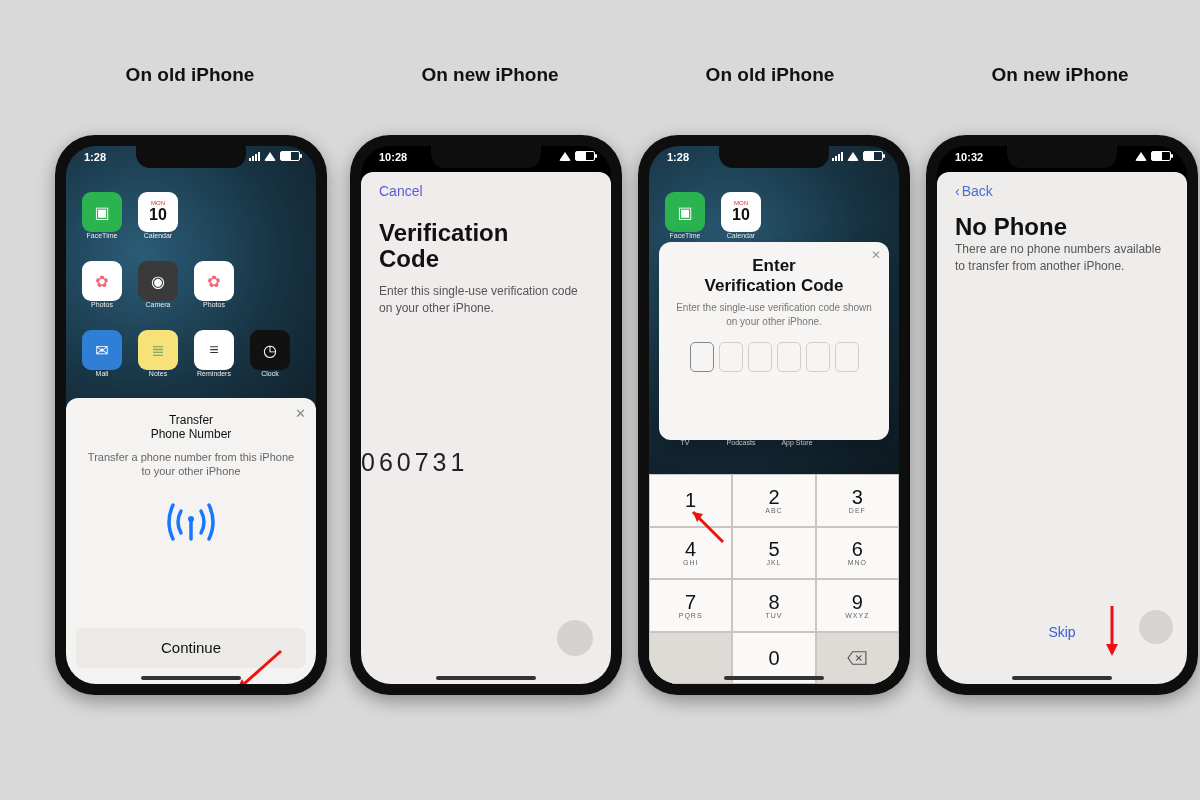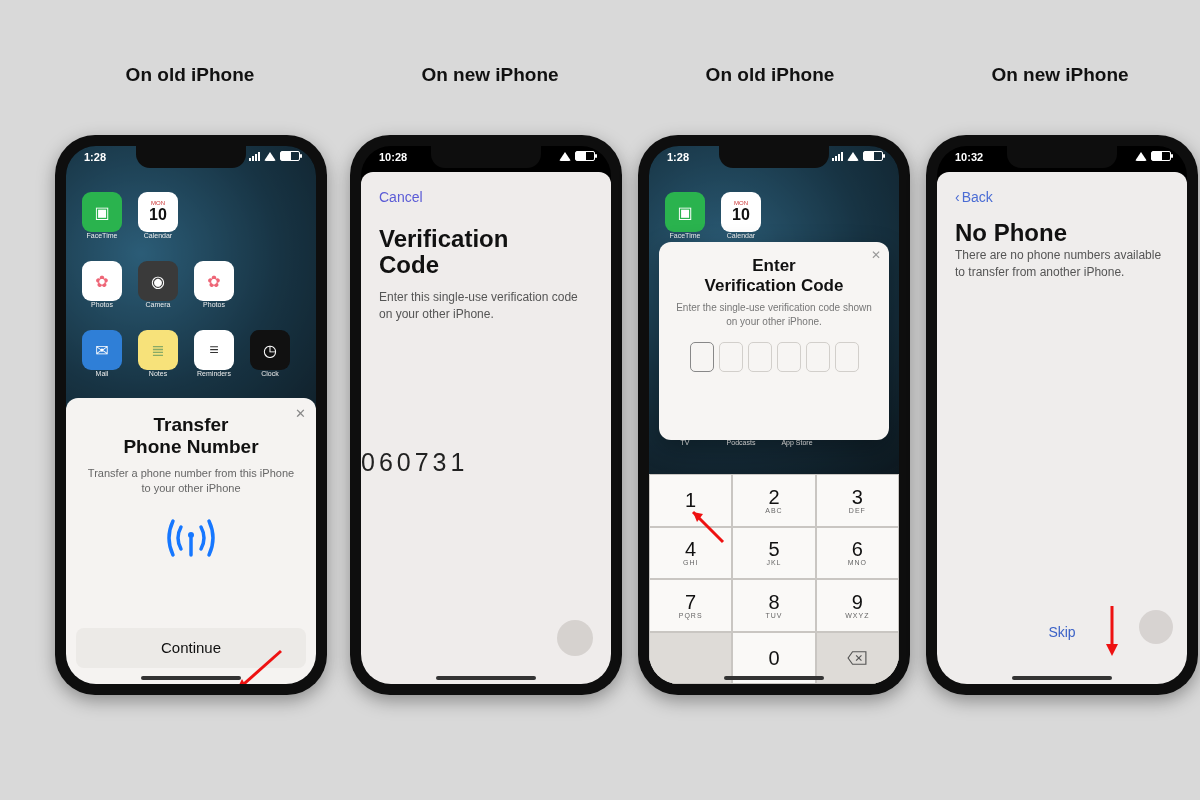--- a/index.html
+++ b/index.html
@@ -28,30 +28,30 @@
   .homebar { position:absolute; bottom:4px; left:50%; transform:translateX(-50%); width:100px; height:4px; background:#333; border-radius:3px; z-index:60; }
 
   
   .p1 { left: 55px; }
   .home-bg { position:absolute; inset:0; background: radial-gradient(circle at 30% 20%, #4fa8d8 0%, #2a5d7a 30%, #182d3a 60%, #0a141b 100%); filter: brightness(.55); }
   .home-apps { position:absolute; top:46px; left:14px; right:14px; display:flex; flex-wrap:wrap; gap:9px 12px; }
   .app { width:44px; height:60px; display:flex; flex-direction:column; align-items:center; font-size:7px; color:#eee; }
   .app .ico { width:40px; height:40px; border-radius:9px; display:flex; align-items:center; justify-content:center; font-size:16px; color:#fff; }
   .sheet1 { position:absolute; left:0; right:0; bottom:0; top:252px; background:#f5f3f1; border-radius:12px 12px 0 0; padding:16px 16px 10px; text-align:center; }
   .sheet1 .close { position:absolute; top:8px; right:10px; font-size:13px; color:#888; }
-  .sheet1 h2 { font-size:19px; font-weight:700; color:#111; line-height:1.15; }
+  .sheet1 h2 { font-size:12px; font-weight:400; color:#111; line-height:1.15; }
   .sheet1 p { font-size:11px; color:#666; margin-top:8px; line-height:1.35; }
   .antenna { margin:18px auto 0; width:60px; height:50px; color:#1677ff; position:relative; }
   .antenna svg { width:60px; height:50px; }
   .sheet1 .cta { position:absolute; left:10px; right:10px; bottom:16px; height:40px; line-height:40px; background:#eceae7; border-radius:8px; font-size:15px; color:#111; }
   .arrow1 { position:absolute; left:155px; top:500px; z-index:70; }
 
   
   .p2 { left: 350px; }
-  .sheet-full { position:absolute; inset:0; top:26px; background:#efeceb; border-radius:12px 12px 0 0; padding:16px 18px; }
+  .sheet-full { position:absolute; inset:0; top:26px; background:#efeceb; border-radius:12px 12px 0 0; padding:10px 18px; }
   .nav-link { color:#5b5bd6; font-size:14px; }
   .p2 h1 { font-size:24px; font-weight:800; color:#111; margin-top:20px; line-height:1.1; }
   .p2 .sub { font-size:12px; color:#555; margin-top:10px; line-height:1.4; }
   .code-disp { position:absolute; top:54%; left:0; right:0; text-align:left; font-size:25px; letter-spacing:4px; color:#222; }
   .assist { position:absolute; bottom:28px; right:18px; width:36px; height:36px; background:#d6d2cf; border-radius:50%; }
 
   
   .p3 { left: 638px; }
   .modal3 { position:absolute; left:10px; right:10px; top:96px; height:198px; background:#f7f5f3; border-radius:12px; padding:14px 12px 10px; text-align:center; box-shadow:0 8px 24px rgba(0,0,0,.3); }
   .modal3 .close { position:absolute; top:6px; right:8px; font-size:12px; color:#999; }

